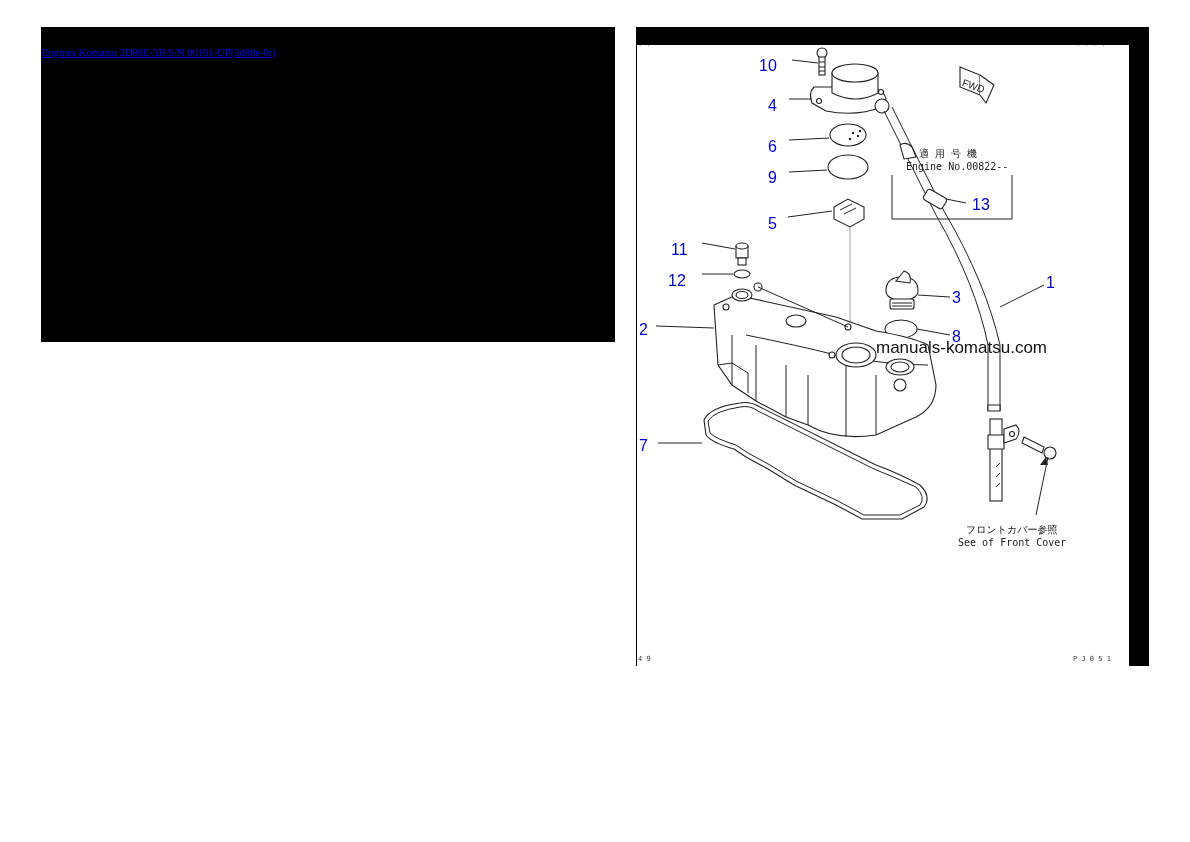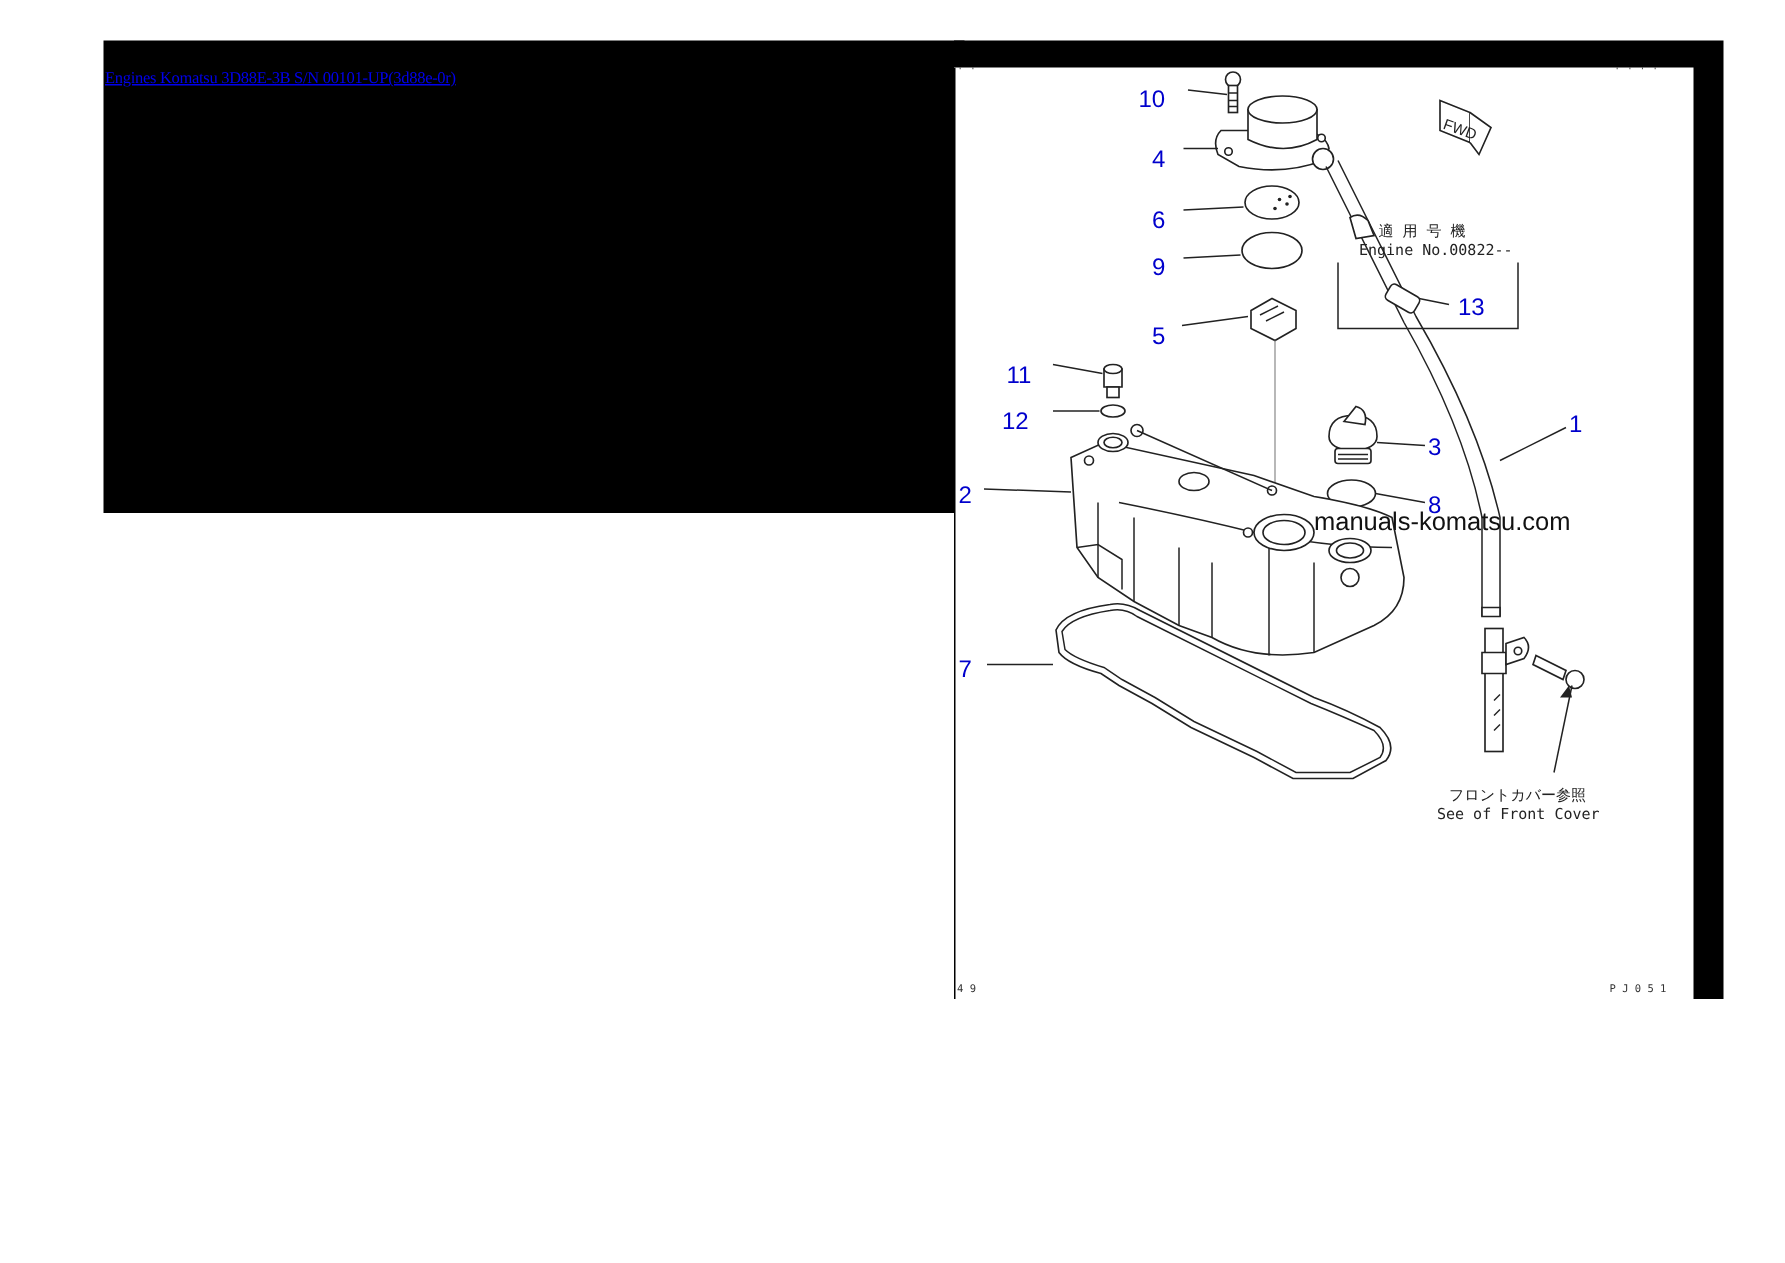--- a/index.html
+++ b/index.html
@@ -1,17 +1,17 @@
 <!DOCTYPE html>
 <html><head>
   <meta charset="utf-8">
   <style>
     html, body { margin: 0; padding: 0; background: #ffffff; }
     body { width: 1190px; height: 842px; position: relative; overflow: hidden; font-family: "Liberation Serif", serif; }
-    .left-panel { position: absolute; left: 41px; top: 27px; width: 574px; height: 315px; background: #000000; margin-left: 28px; }
+    .left-panel { position: absolute; left: 41px; top: 27px; width: 574px; height: 315px; background: #000000; }
     .title-link { position: absolute; left: 1px; top: 19px; font-family: "Liberation Serif", serif; font-size: 11px; color: #0000ee; text-decoration: underline; white-space: nowrap; letter-spacing: -0.2px; }
     .right-panel { position: absolute; left: 636px; top: 27px; width: 513px; height: 639px; background: #000000; }
     .diagram { position: absolute; left: 0; top: 18px; width: 493px; height: 621px; background: #ffffff; }
     .diagram svg { position: absolute; left: 0; top: 0; }
     .callout { font-family: "Liberation Sans", sans-serif; font-size: 16px; fill: #0000cc; }
     .jp, .note { font-family: "DejaVu Sans Mono", monospace; font-size: 10px; fill: #222; }
     .watermark { font-family: "Liberation Sans", sans-serif; font-size: 17px; fill: #111; }
     .corner { font-family: "DejaVu Sans Mono", monospace; font-size: 7px; fill: #333; }
     .ln { stroke: #222; stroke-width: 1; fill: none; }
     .pt { stroke: #222; stroke-width: 1.1; fill: #fff; }

